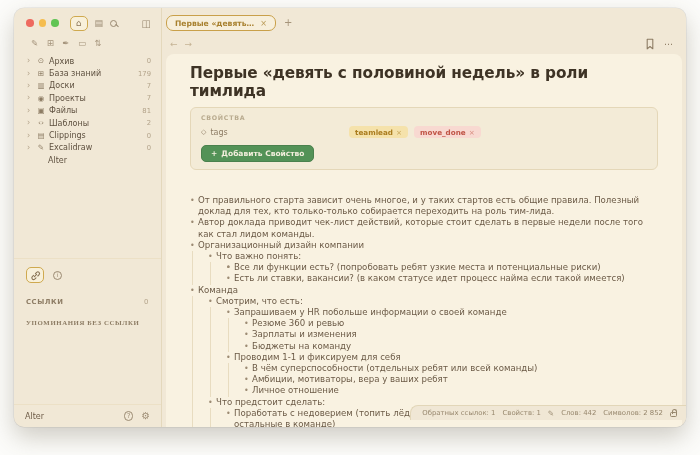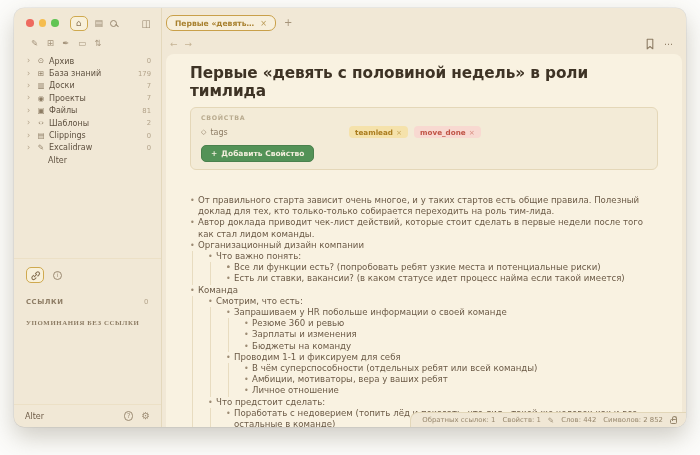--- a/index.html
+++ b/index.html
@@ -84,21 +84,21 @@
   .l0 { padding-left:15px; } .l0 .dot { left:7px; }
   .l1 { padding-left:33px; } .l1 .dot { left:25px; }
   .l2 { padding-left:51px; } .l2 .dot { left:43px; }
   .l3 { padding-left:69px; } .l3 .dot { left:61px; }
   .l1 { background-image:linear-gradient(#e8dcc0,#e8dcc0); background-size:1px 100%; background-position:9px 0; }
   .l2 { background-image:linear-gradient(#e8dcc0,#e8dcc0),linear-gradient(#e8dcc0,#e8dcc0);
         background-size:1px 100%,1px 100%; background-position:9px 0,27px 0; }
   .l3 { background-image:linear-gradient(#e8dcc0,#e8dcc0),linear-gradient(#e8dcc0,#e8dcc0),linear-gradient(#e8dcc0,#e8dcc0);
         background-size:1px 100%,1px 100%,1px 100%; background-position:9px 0,27px 0,45px 0; }
 
-  .statusbar { position:absolute; right:0; bottom:0; height:15px; display:flex; align-items:center; gap:7px;
+  .statusbar { position:absolute; right:0; bottom:7px; height:15px; display:flex; align-items:center; gap:7px;
     padding:0 9px 0 11px; background:#f0e7d5; border:1px solid #e2d6b8; border-right:none; border-bottom:none;
     border-top-left-radius:8px; font-size:6.9px; color:#97876d; z-index:5; white-space:nowrap; }
   .pencil { font-size:7.5px; color:#97876d; }
   .lock { width:7px; height:5.5px; border:1px solid #97876d; border-radius:1.5px; position:relative; display:inline-block; margin-top:3px; }
   .lock::before { content:""; position:absolute; left:1px; top:-3.5px; width:3px; height:3.5px;
     border:1px solid #97876d; border-bottom:none; border-radius:3px 3px 0 0; }
 </style>
 </head>
 <body>
 

